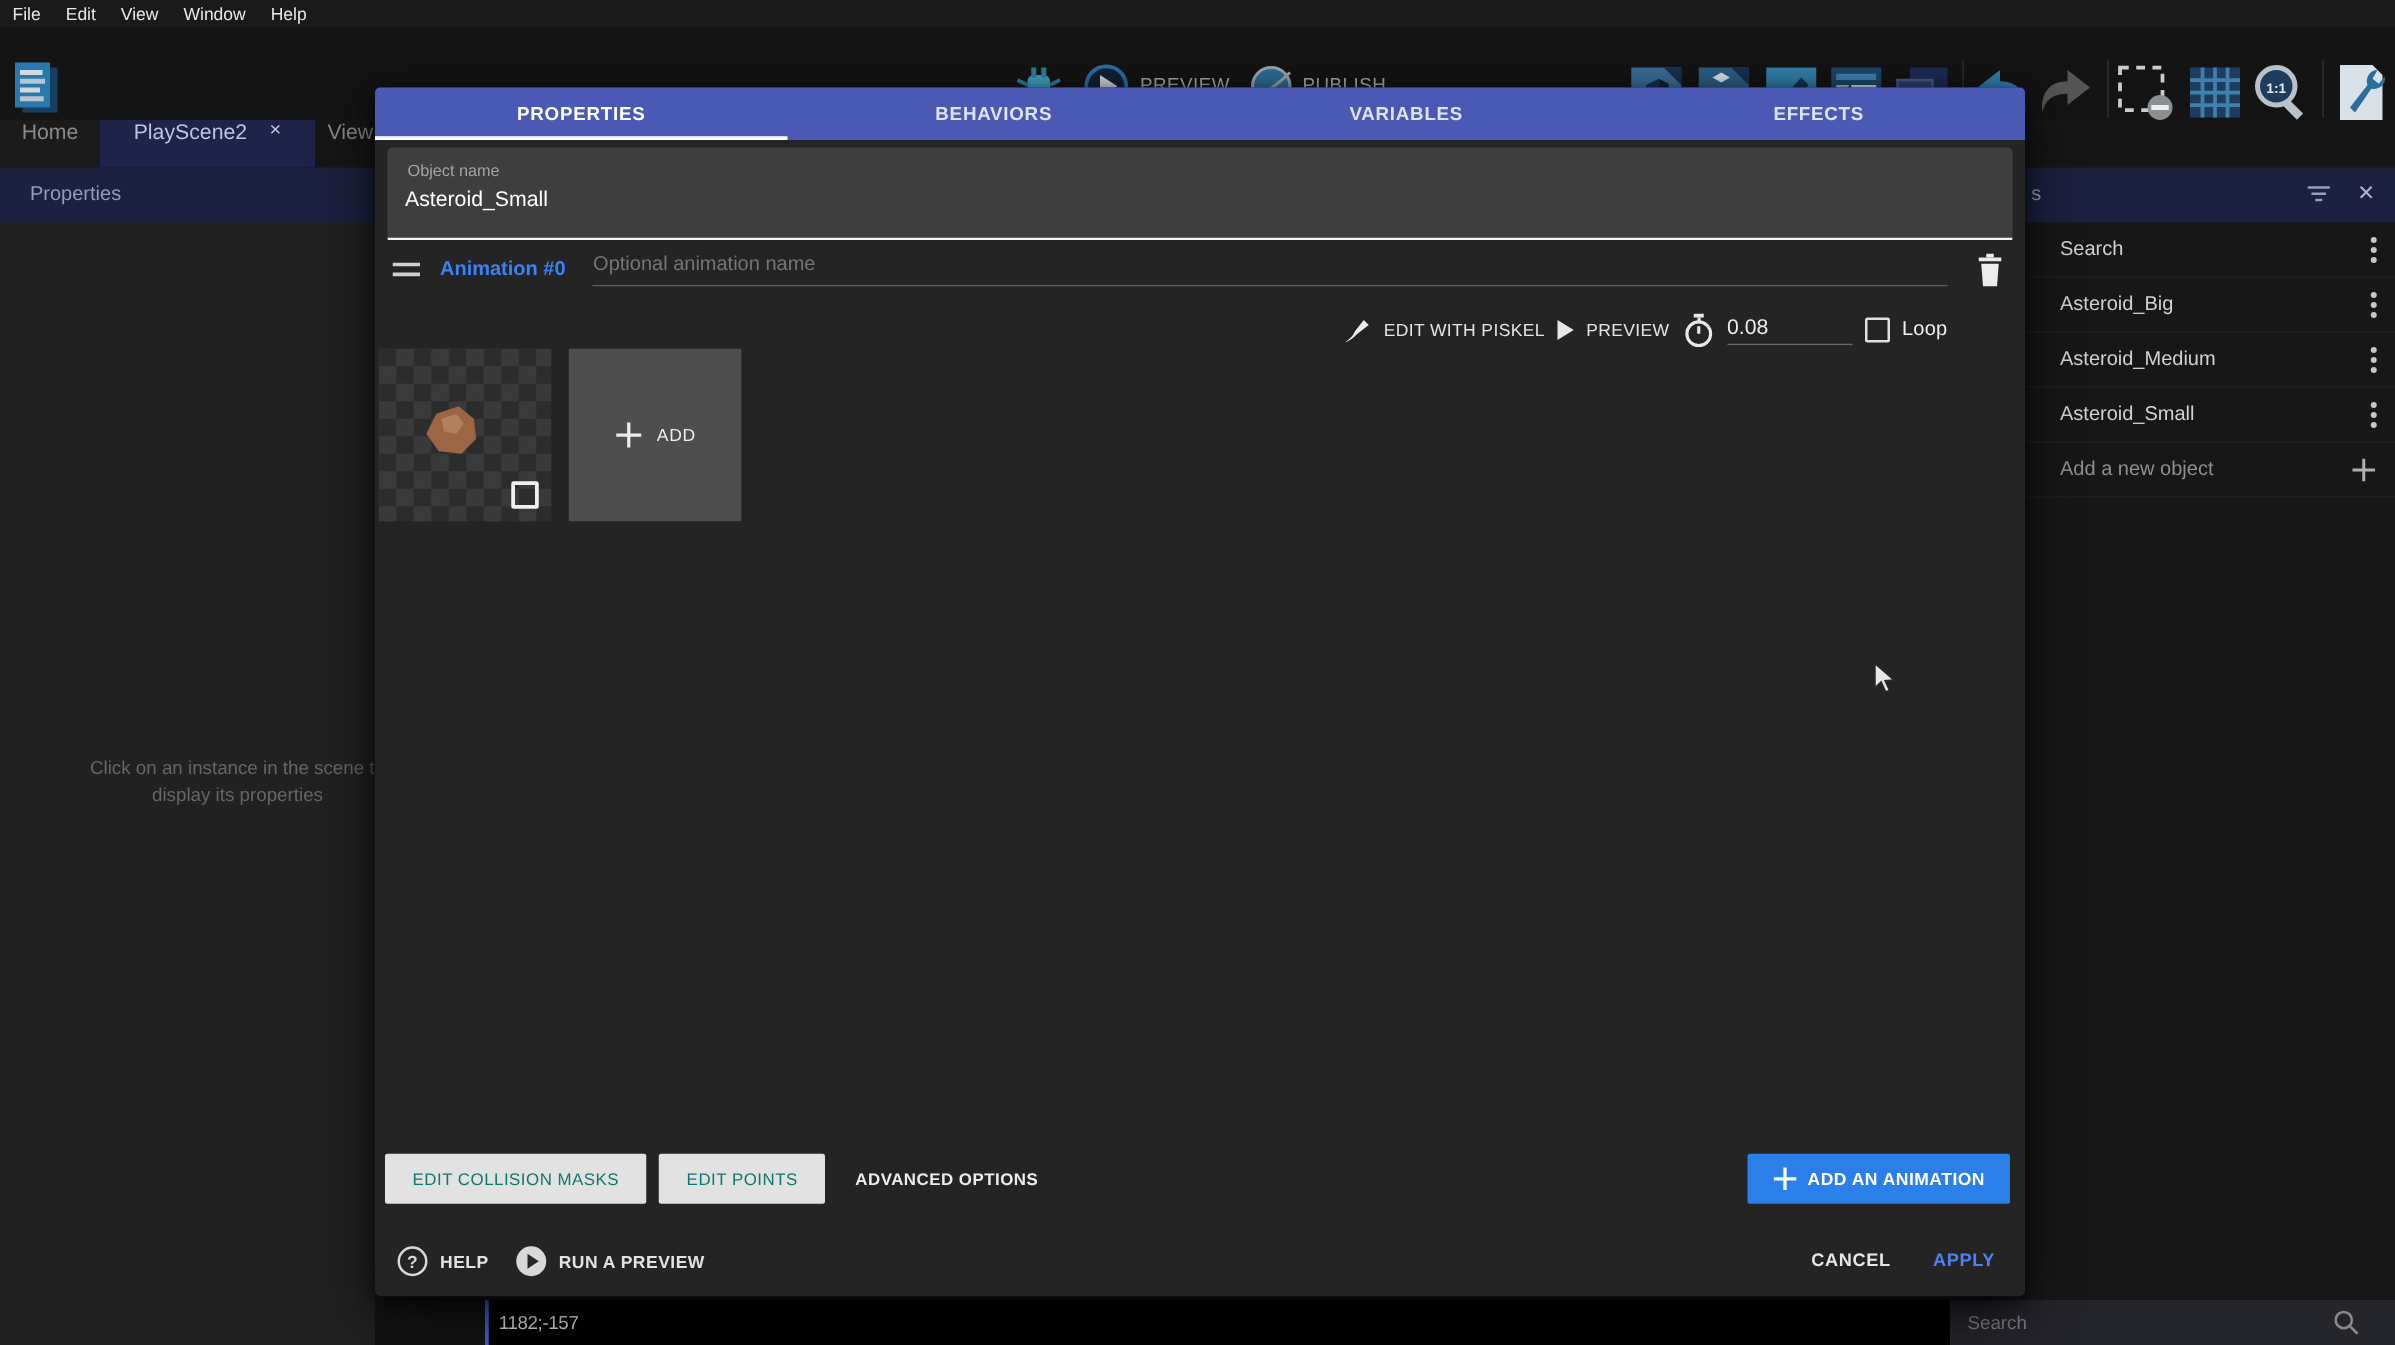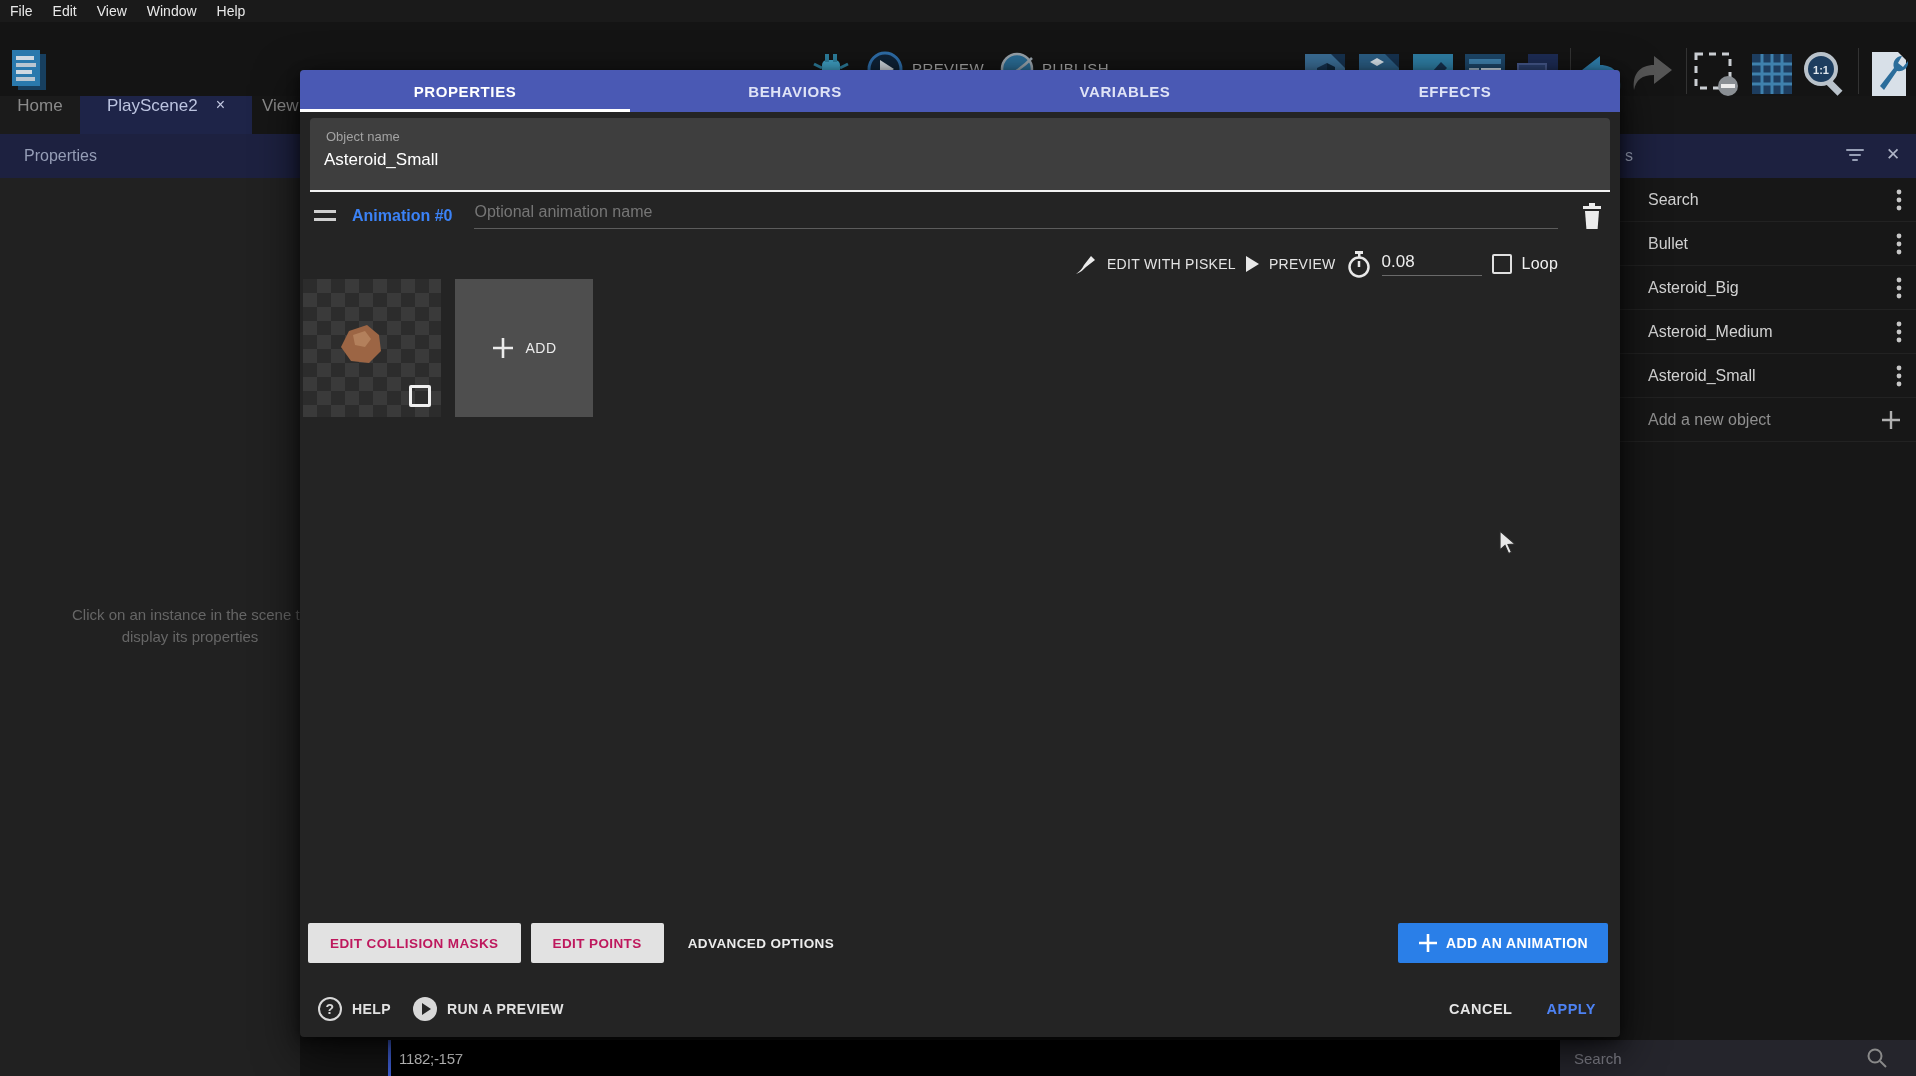--- a/index.html
+++ b/index.html
@@ -76,21 +76,21 @@
   .frames { position:absolute; left:3px; top:209px; display:flex; gap:14px; }
   .frame-thumb { width:138px; height:138px; position:relative;
     background-color:#2c2c2c;
     background-image:linear-gradient(45deg,#3a3a3a 25%,transparent 25%,transparent 75%,#3a3a3a 75%),
                      linear-gradient(45deg,#3a3a3a 25%,transparent 25%,transparent 75%,#3a3a3a 75%);
     background-size:28px 28px; background-position:0 0,14px 14px; }
   .sel-box { position:absolute; right:10px; bottom:10px; width:22px; height:22px; border:3px solid #f0f0f0; border-radius:2px; }
   .frame-add { width:138px; height:138px; background:#4e4e4e; display:flex; align-items:center; justify-content:center; gap:10px; color:#ececec; font-size:14px; letter-spacing:.5px; cursor:default; }
 
   .mask-row { position:absolute; left:8px; top:853px; width:1300px; display:flex; align-items:center; }
-  .btn-light { background:#e2e2e2; color:#be185d; height:40px; display:flex; align-items:center; padding:0 22px; font-size:13.5px; font-weight:bold; letter-spacing:.4px; margin-right:10px; border-radius:2px; cursor:default; }
+  .btn-light { background:#e2e2e2; color:#0f766e; height:40px; display:flex; align-items:center; padding:0 22px; font-size:13.5px; font-weight:normal; letter-spacing:.4px; margin-right:10px; border-radius:2px; cursor:default; }
   .btn-flat { color:#ececec; font-size:13.5px; font-weight:bold; letter-spacing:.4px; margin-left:14px; cursor:default; }
   .flex-spacer { flex:1; }
   .btn-primary { background:#2a7fe8; color:#fff; height:40px; display:flex; align-items:center; gap:8px; padding:0 20px; font-size:14px; font-weight:bold; letter-spacing:.4px; border-radius:2px; cursor:default; }
 
   .dlg-footer { position:absolute; left:18px; top:918px; width:1278px; height:42px; display:flex; align-items:center; }
   .foot-group { display:flex; align-items:center; gap:10px; color:#e2e2e2; font-size:14px; font-weight:bold; letter-spacing:.4px; margin-right:22px; cursor:default; }
   .help-circle { width:24px; height:24px; border:2px solid #d8d8d8; border-radius:50%; color:#d8d8d8; font-size:14px; font-weight:bold; display:flex; align-items:center; justify-content:center; }
   .runprev-circle { width:24px; height:24px; background:#d8d8d8; border-radius:50%; display:flex; align-items:center; justify-content:center; }
   .runprev-circle i { display:block; width:0; height:0; border-left:9px solid #262626; border-top:6px solid transparent; border-bottom:6px solid transparent; margin-left:3px; }
   .btn-cancel { color:#e6e6e6; font-size:14.5px; font-weight:bold; letter-spacing:.5px; margin-right:34px; cursor:default; }
@@ -258,28 +258,20 @@
     </div>
     <div class="obj-row">
       <span>Search</span>
       <svg class="kebab" width="6" height="22">
           <circle cx="3" cy="3" r="2.4" fill="#c6c6c6"></circle>
           <circle cx="3" cy="11" r="2.4" fill="#c6c6c6"></circle>
           <circle cx="3" cy="19" r="2.4" fill="#c6c6c6"></circle>
         </svg>
     </div>
     <div class="obj-row">
-      <span>Bullet</span>
-      <svg class="kebab" width="6" height="22">
-          <circle cx="3" cy="3" r="2.4" fill="#c6c6c6"></circle>
-          <circle cx="3" cy="11" r="2.4" fill="#c6c6c6"></circle>
-          <circle cx="3" cy="19" r="2.4" fill="#c6c6c6"></circle>
-        </svg>
-    </div>
-    <div class="obj-row">
       <span>Asteroid_Big</span>
       <svg class="kebab" width="6" height="22">
           <circle cx="3" cy="3" r="2.4" fill="#c6c6c6"></circle>
           <circle cx="3" cy="11" r="2.4" fill="#c6c6c6"></circle>
           <circle cx="3" cy="19" r="2.4" fill="#c6c6c6"></circle>
         </svg>
     </div>
     <div class="obj-row">
       <span>Asteroid_Medium</span>
       <svg class="kebab" width="6" height="22">

